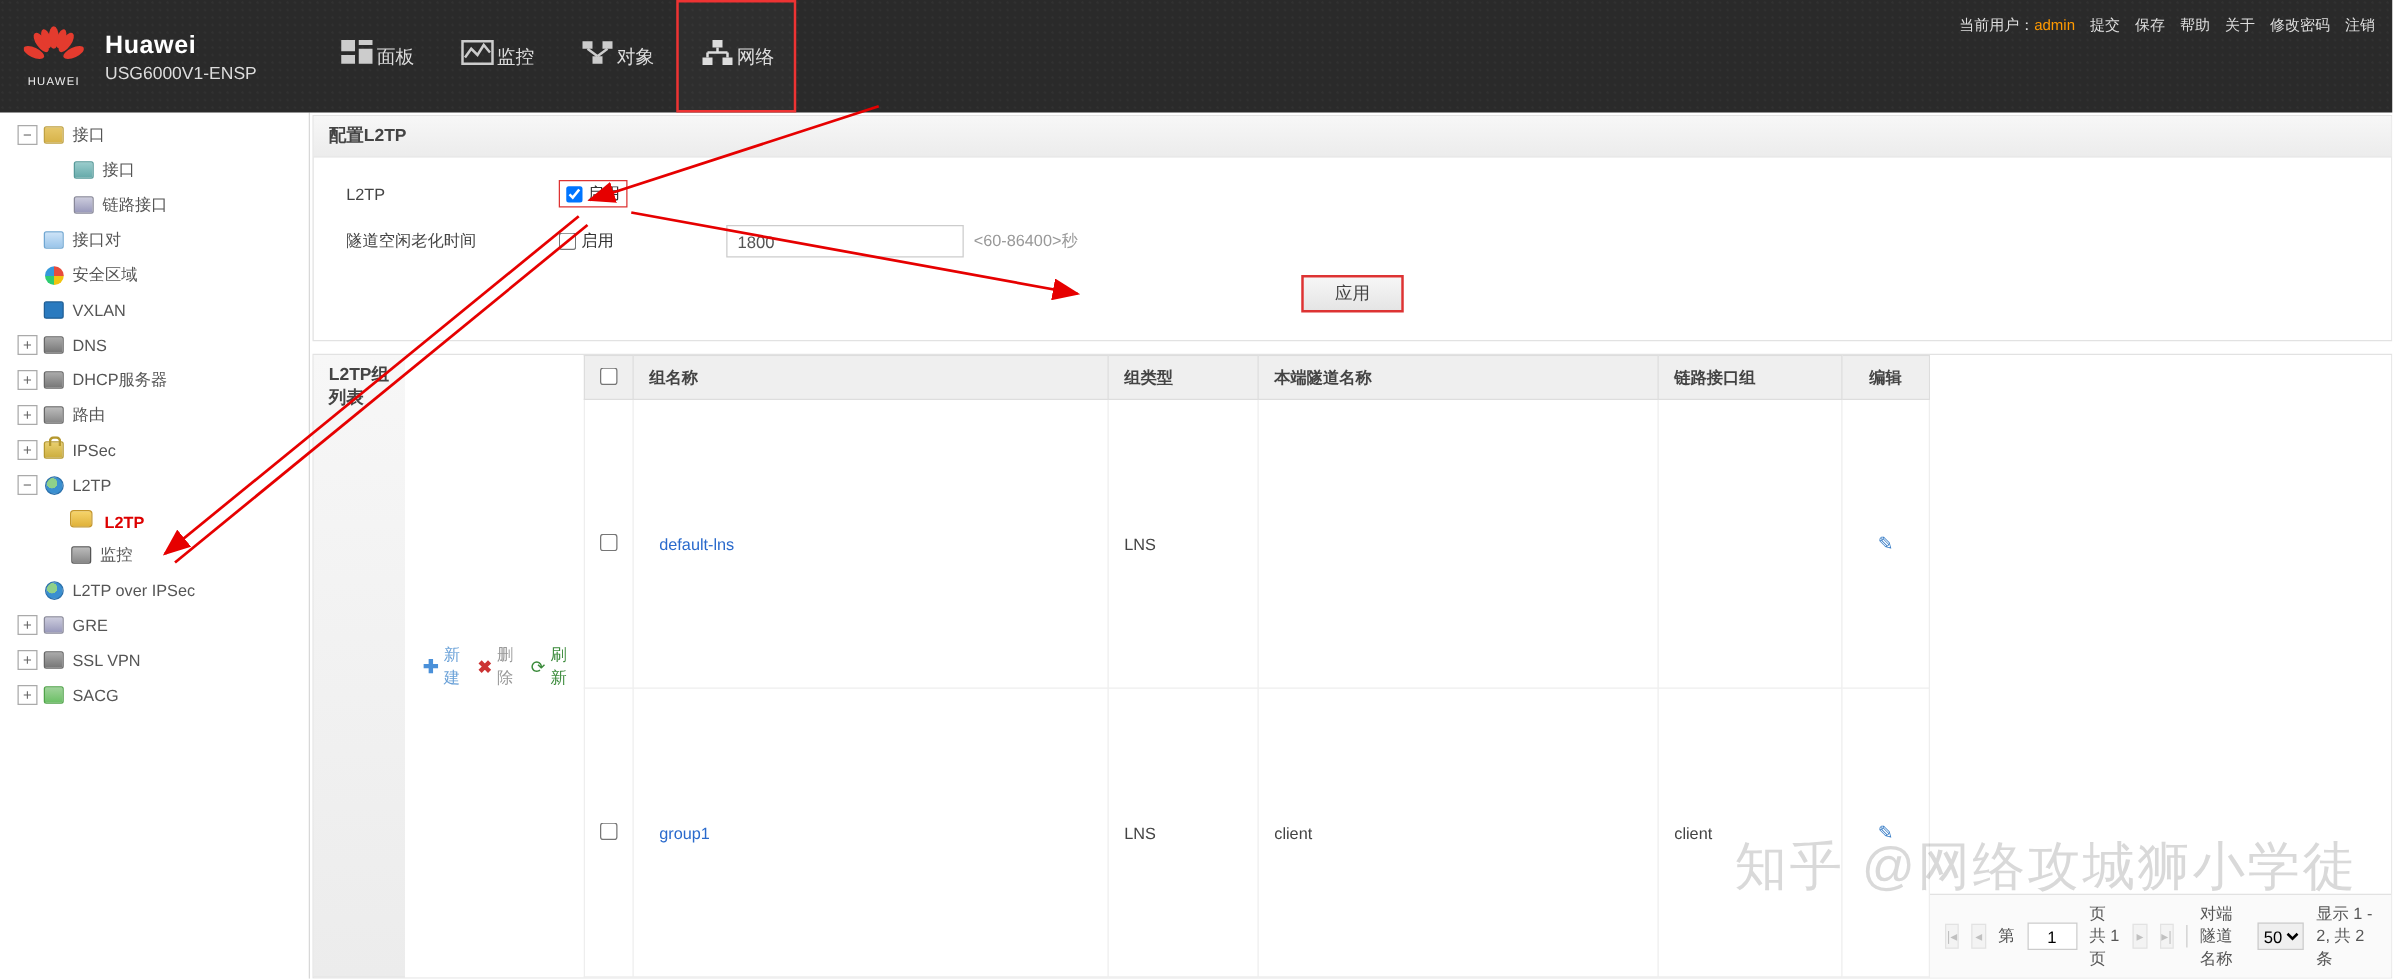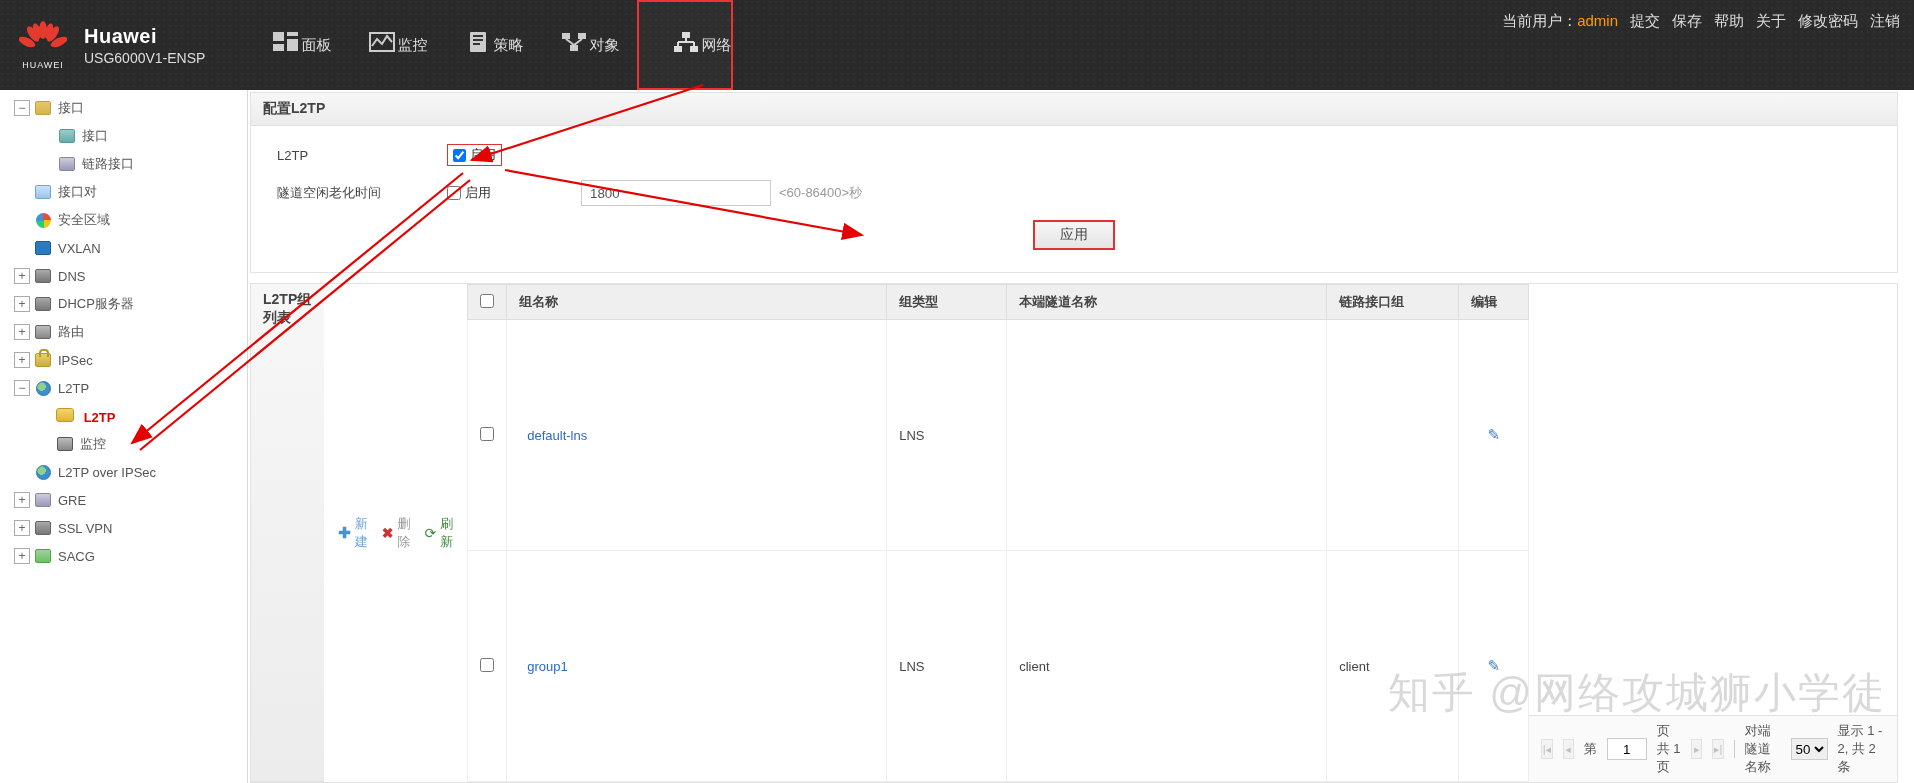--- a/index.html
+++ b/index.html
@@ -11,25 +11,25 @@
 .huawei-logo { width: 50px; height: 50px; position: relative; margin-right: 16px; }
 .petals { position: absolute; inset: 0 0 18px 0; display: flex; justify-content: center; }
 .petals svg { width: 48px; height: 36px; }
 .logo-label { position: absolute; bottom: 0; width: 100%; text-align: center; font-size: 9px; letter-spacing: 1px; color: #eee; }
 .brand-text { display: flex; flex-direction: column; }
 .brand-name { font-size: 20px; font-weight: bold; letter-spacing: .5px; }
 .brand-model { font-size: 14px; color: #ddd; margin-top: 2px; }
 
 .topnav { display: flex; margin-left: 30px; height: 100%; }
 .topnav-item { width: 96px; display: flex; flex-direction: row; align-items: center; justify-content: center; color: #ddd; cursor: pointer; position: relative; }
-.topnav-item.active { border: 2px solid #e33; background: rgba(255,255,255,0.02); justify-content: flex-end; }
+.topnav-item.active { border: 2px solid #e33; background: rgba(255,255,255,0.02); }
 .topnav-icon { width: 30px; height: 26px; margin-bottom: 6px; display: flex; align-items: center; justify-content: center; }
 .topnav-label { font-size: 15px; }
 
-.top-right { position: absolute; right: 14px; top: 12px; display: flex; gap: 12px; font-size: 15px; color: #ddd; align-items: center; }
+.top-right { position: absolute; right: 14px; top: 12px; display: flex; gap: 12px; font-size: 12px; color: #ddd; align-items: center; }
 .top-right .user { color: #ff9a00; }
 .top-right span.link { cursor: pointer; }
 
 
 .body-wrap { display: flex; height: calc(100% - 90px); }
 
 
 .sidebar { width: 248px; background: #fff; border-right: 1px solid #d8d8d8; height: 100%; overflow-y: auto; }
 .tree { padding: 4px 0; }
 .tree-row { display: flex; align-items: center; height: 28px; padding-right: 6px; color: #555; cursor: pointer; }
@@ -56,21 +56,21 @@
 .ic-lock { background: linear-gradient(#e9cf6e,#ccae3f); border: 1px solid #b5982e; border-radius: 2px; position: relative; }
 .ic-lock:before { content:""; position:absolute; top:-5px; left:3px; width:6px; height:6px; border:2px solid #b5982e; border-bottom:none; border-radius:4px 4px 0 0; }
 .ic-earth { width: 15px; height: 15px; border-radius: 50%; background: radial-gradient(circle at 35% 35%, #8fd08a 0 35%, #3a8fd0 36%); border: 1px solid #2a6faa; }
 .ic-l2tp { width: 18px; height: 14px; background: linear-gradient(#f6d46b,#e0b23a); border: 1px solid #c4962a; border-radius: 3px; position: relative; }
 .ic-monitor { background: linear-gradient(#bbb,#888); border: 1px solid #555; border-radius: 2px; }
 .ic-sslvpn { background: linear-gradient(#aaa,#777); border: 1px solid #666; border-radius: 2px; }
 .ic-sacg { background: linear-gradient(#9fd29a,#6cc066); border: 1px solid #4fa348; border-radius: 2px; }
 
 
 .main { flex: 1; display: flex; flex-direction: column; height: 100%; overflow: hidden; }
-.panel { border: 1px solid #e2e2e2; margin: 2px 16px 8px 2px; }
+.panel { border: 1px solid #e2e2e2; margin: 2px 0 8px 2px; }
 .panel-header { background: linear-gradient(#f7f7f7,#ececec); border-bottom: 1px solid #e2e2e2; padding: 7px 12px; font-weight: bold; font-size: 14px; color: #444; }
 .panel-body { padding: 18px 26px 22px; }
 .form-row { display: flex; align-items: center; margin-bottom: 14px; }
 .form-label { width: 170px; color: #444; }
 .checkbox-wrap { display: inline-flex; align-items: center; gap: 4px; }
 .checkbox-wrap input { width: 14px; height: 14px; }
 .boxed-cb { border: 1.5px solid #d33; padding: 1px 5px; display: inline-flex; align-items: center; gap: 4px; }
 .num-input { width: 190px; height: 26px; border: 1px solid #ccc; padding: 0 8px; color: #555; background: #fff; }
 .hint { color: #999; margin-left: 8px; }
 .apply-bar { display: flex; justify-content: center; margin-top: 10px; }
@@ -148,31 +148,20 @@
       <span class="topnav-icon">
           <svg width="28" height="22" viewBox="0 0 28 22" fill="none" stroke="#ccc" stroke-width="2">
             <rect x="2" y="2" width="24" height="18"></rect>
             <polyline points="4,15 9,8 14,13 19,5 24,11"></polyline>
           </svg>
         </span>
       <span class="topnav-label">监控</span>
     </div>
     <div class="topnav-item">
       <span class="topnav-icon">
-          <svg width="24" height="24" viewBox="0 0 24 24" fill="#ccc">
-            <rect x="4" y="2" width="16" height="20" rx="1"></rect>
-            <rect x="7" y="5" width="10" height="2" fill="#333"></rect>
-            <rect x="7" y="9" width="10" height="2" fill="#333"></rect>
-            <rect x="7" y="13" width="7" height="2" fill="#333"></rect>
-          </svg>
-        </span>
-      <span class="topnav-label">策略</span>
-    </div>
-    <div class="topnav-item">
-      <span class="topnav-icon">
           <svg width="28" height="22" viewBox="0 0 28 22" fill="#ccc">
             <rect x="2" y="2" width="8" height="6"></rect>
             <rect x="18" y="2" width="8" height="6"></rect>
             <rect x="10" y="14" width="8" height="6"></rect>
             <line x1="6" y1="8" x2="14" y2="14" stroke="#ccc" stroke-width="2"></line>
             <line x1="22" y1="8" x2="14" y2="14" stroke="#ccc" stroke-width="2"></line>
           </svg>
         </span>
       <span class="topnav-label">对象</span>
     </div>
@@ -379,21 +368,21 @@
       </div>
 
       <table class="table">
         <thead>
           <tr>
             <th style="width:30px"><input type="checkbox" style=""></th>
             <th style="width:380px">组名称</th>
             <th style="width:120px">组类型</th>
             <th style="width:320px">本端隧道名称</th>
             <th>链路接口组</th>
-            <th style="width:70px;text-align:left">编辑</th>
+            <th style="width:70px;text-align:center">编辑</th>
           </tr>
         </thead>
         <tbody>
           <tr>
             <td><input type="checkbox" style=""></td>
             <td class="link">default-lns</td>
             <td>LNS</td>
             <td></td>
             <td></td>
             <td style="text-align:center"><span class="edit-ic">✎</span></td>

